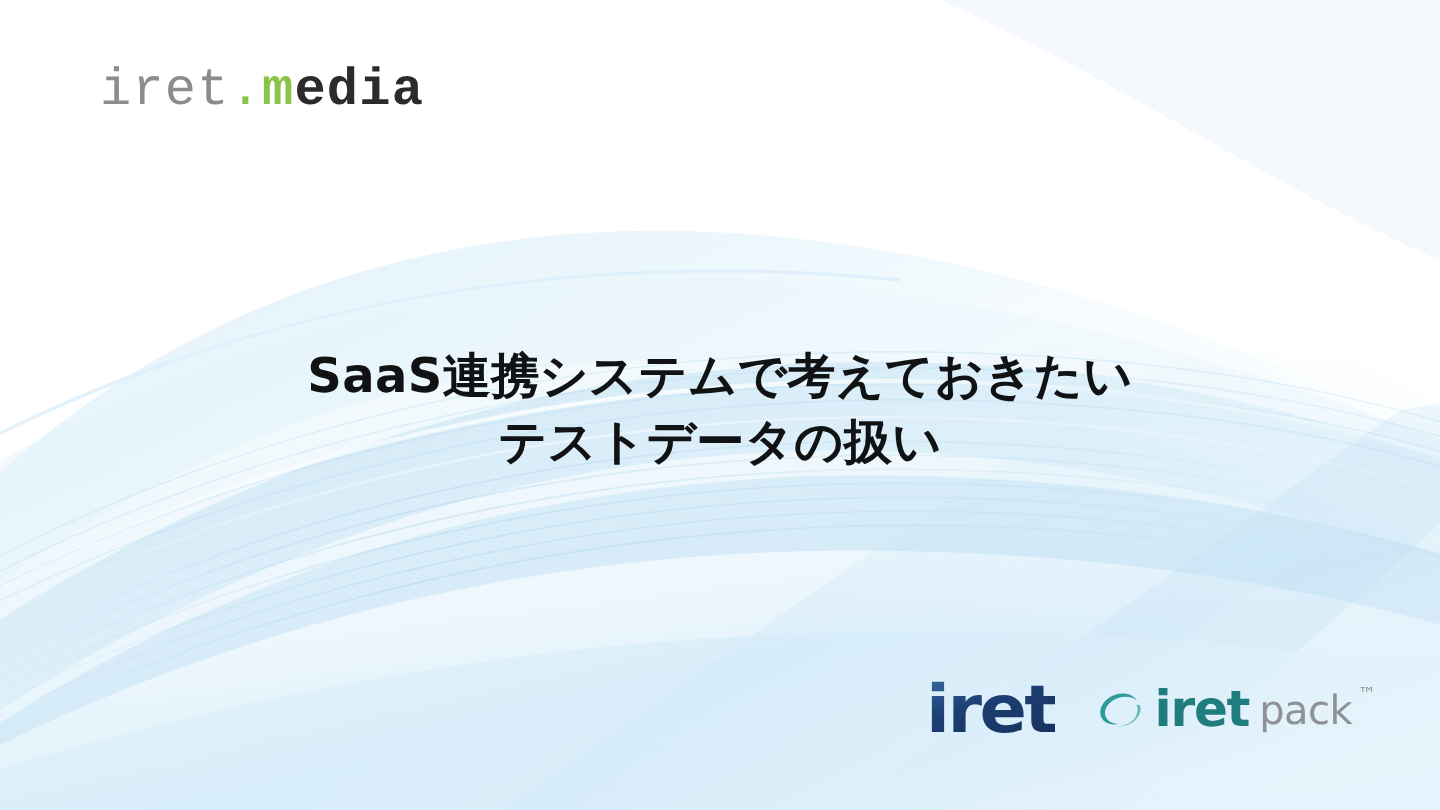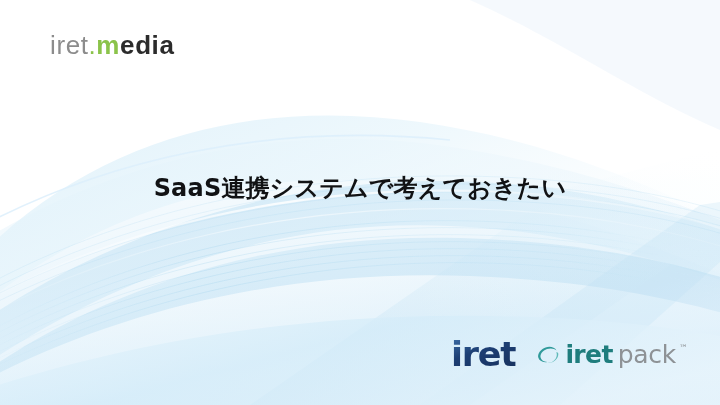--- a/index.html
+++ b/index.html
@@ -36,21 +36,21 @@
 
   
   .header-logo {
     position: absolute;
     left: 50px;
     top: 32px;
     font-size: 26px;
     letter-spacing: 0.6px;
     line-height: 1;
     white-space: nowrap;
-    font-family: Liberation Sans, sans-serif;
+    font-family: Liberation Mono, monospace;
     z-index: 5;
   }
   .hl-iret {
     color: #8c8c8c;
     font-weight: 300;
   }
   .hl-dot {
     color: #8bc34a;
     font-weight: 400;
   }
@@ -123,21 +123,21 @@
   }
   .cp-cloud {
     color: #1f7d7d;
     font-weight: 800;
     font-size: 25px;
     letter-spacing: -0.6px;
   }
   .cp-pack {
     color: #8e9296;
     font-weight: 400;
-    font-size: 25px;
+    font-size: 20px;
     letter-spacing: -0.3px;
     position: relative;
   }
   .cp-tm {
     color: #8e9296;
     font-size: 9px;
     font-weight: 400;
     align-self: flex-start;
     margin-top: 2px;
     margin-left: -2px;
@@ -240,20 +240,21 @@
 
     <path d="M 470,0 C 560,40 640,96 720,130 L 720,0 Z" fill="#eef5fc" opacity="0.6"></path>
   </svg>
 
   <div class="header-logo">
     <span class="hl-iret">iret</span><span class="hl-dot">.</span><span class="hl-m">m</span><span class="hl-edia">edia</span>
   </div>
 
   <div class="title-block">
     <span class="title-line">SaaS連携システムで考えておきたい</span>
+    <span class="title-line">テストデータの扱い</span>
   </div>
 
   <div class="footer-logos">
 
     <div class="iret-mark">iret</div>
 
     <div class="cloudpack">
       <svg class="cp-swoosh" viewBox="0 0 24 20" aria-hidden="true">
         <path d="M20.5 5.4 C18.6 2.1 14.0 0.9 9.6 2.4 C4.6 4.1 1.3 8.6 2.3 12.6 C3.1 16.0 6.9 17.8 11.2 17.0 C7.8 16.9 5.2 15.2 4.6 12.6 C3.8 9.2 6.7 5.4 11.0 4.0 C14.8 2.8 18.7 3.6 20.5 5.4 Z" fill="#2f9a9a"></path>
         <path d="M22.2 8.2 C22.9 11.9 19.8 16.1 15.2 17.6 C13.6 18.1 12.0 18.2 10.6 18.0 C14.3 18.2 17.8 16.5 19.6 13.7 C21.0 11.5 21.2 9.2 20.3 7.3 C21.1 7.4 22.0 7.6 22.2 8.2 Z" fill="#49b0ad" opacity="0.85"></path>

